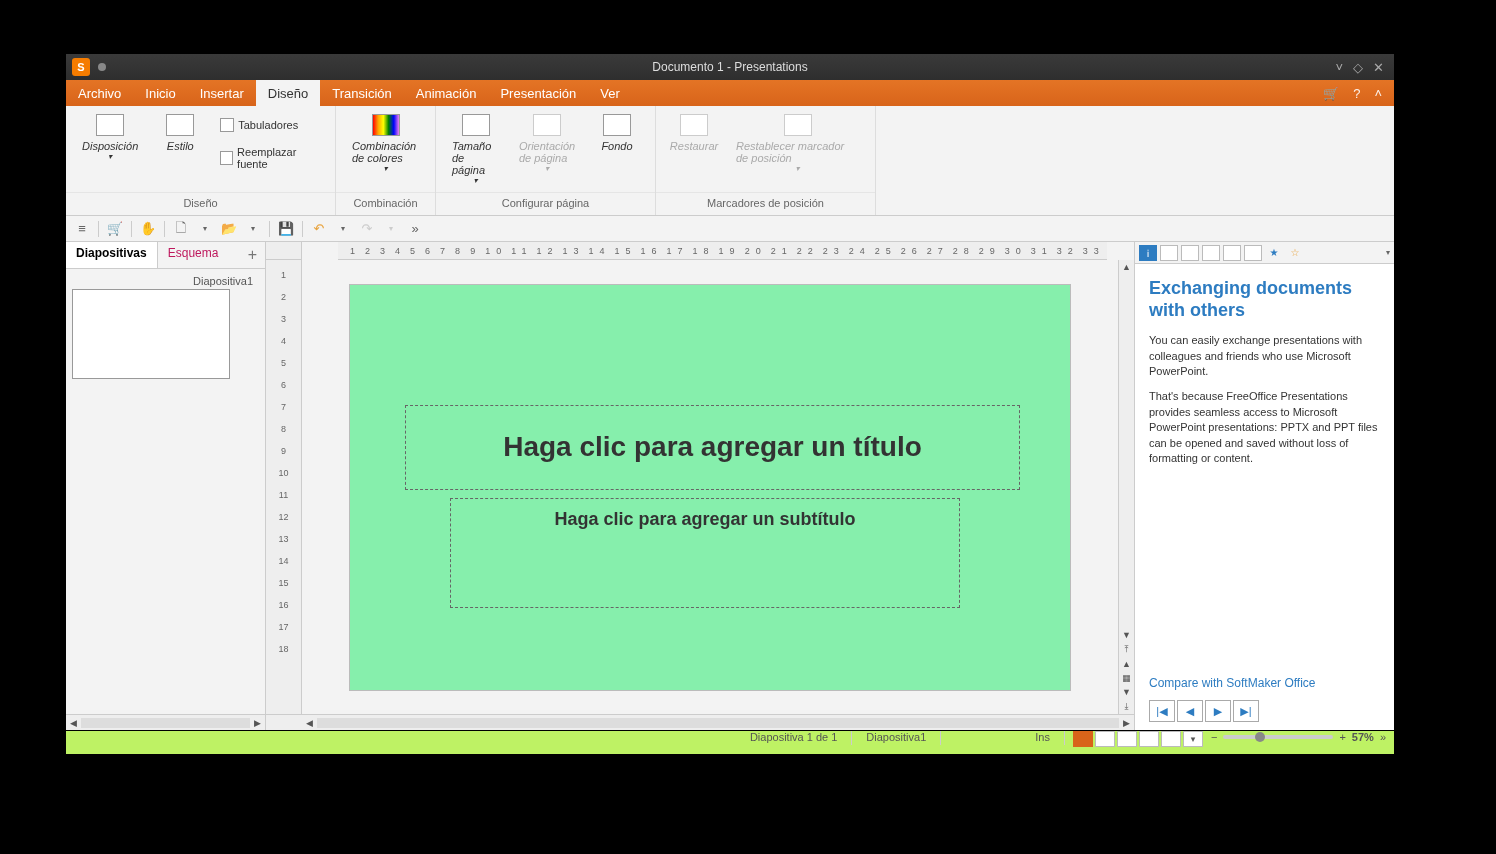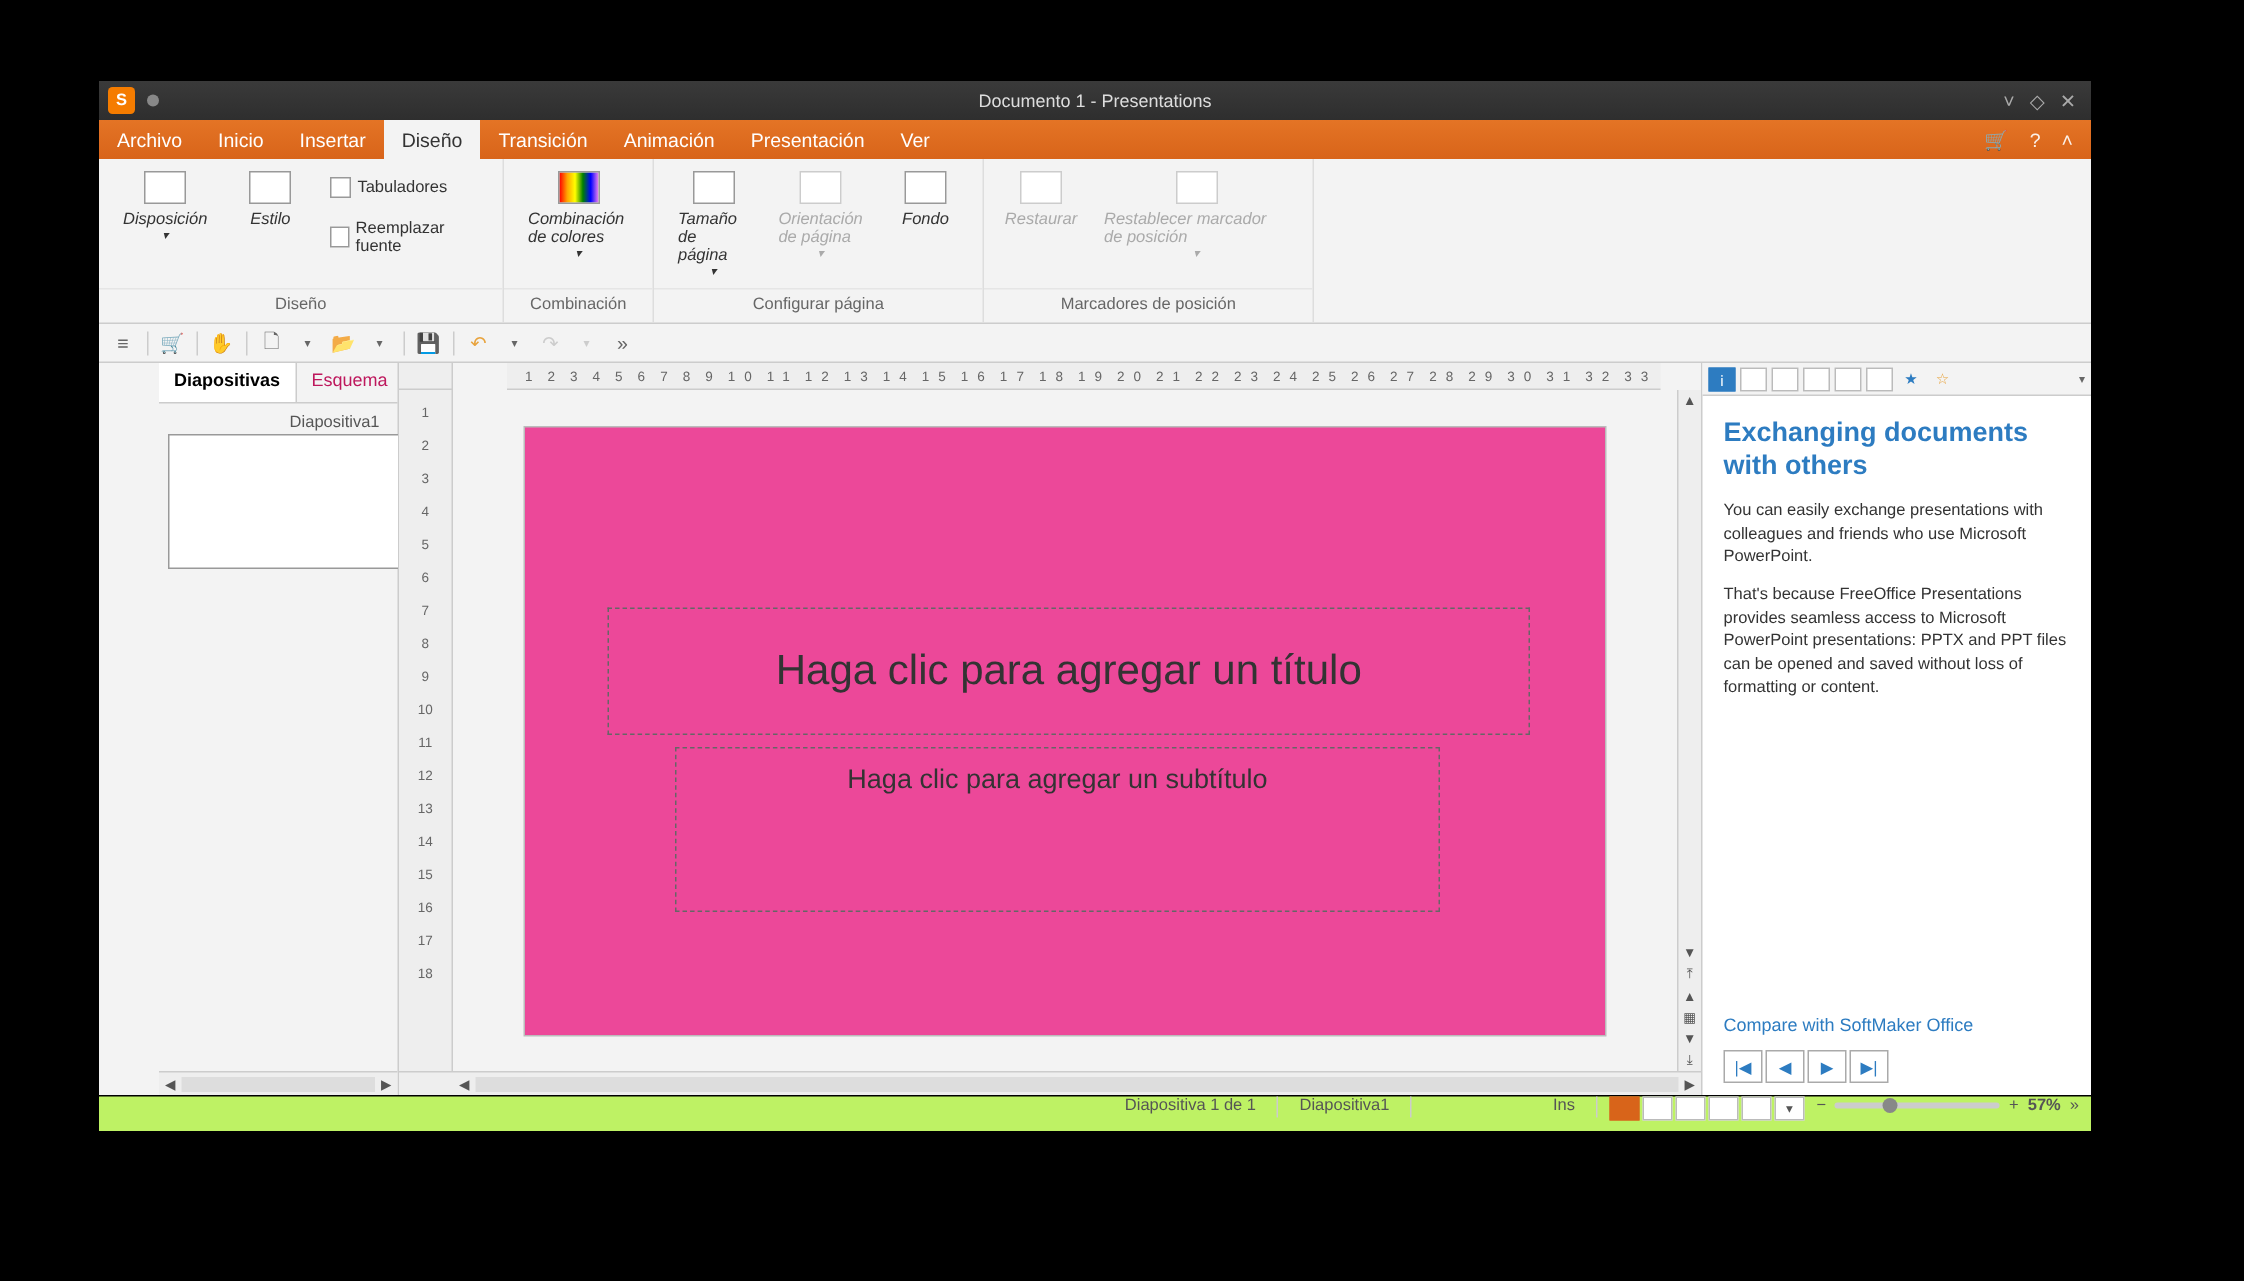--- a/index.html
+++ b/index.html
@@ -23,36 +23,36 @@
 .big-btn { display: flex; flex-direction: column; align-items: center; font-size: 11px; color: #333; cursor: pointer; padding: 2px 6px; min-width: 56px; font-style: italic; }
 .big-btn.disabled { color: #aaa; }
 .big-btn .icon { width: 28px; height: 22px; border: 1px solid #999; margin-bottom: 4px; background: #fff; }
 .big-btn .icon.color { background: linear-gradient(90deg,red,orange,yellow,green,blue,violet); border: 1px solid #999; }
 .small-btn { display: flex; align-items: center; gap: 4px; font-size: 11px; color: #333; cursor: pointer; padding: 2px 4px; }
 .small-btn .mini-icon { width: 14px; height: 14px; border: 1px solid #999; background: #fff; }
 .quickbar { background: #f3f3f3; border-bottom: 1px solid #ccc; height: 26px; display: flex; align-items: center; gap: 4px; padding: 0 6px; }
 .quickbar .qbtn { width: 20px; height: 20px; display: inline-flex; align-items: center; justify-content: center; color: #666; font-size: 13px; cursor: pointer; }
 .quickbar .sep { width: 1px; height: 16px; background: #ccc; margin: 0 2px; }
 .main { flex: 1; display: flex; overflow: hidden; }
-.sidebar { width: 200px; border-right: 1px solid #ccc; background: #f3f3f3; display: flex; flex-direction: column; padding-left: 40px; }
+.sidebar { width: 200px; border-right: 1px solid #ccc; background: #f3f3f3; display: flex; flex-direction: column; }
 .side-tabs { display: flex; border-bottom: 1px solid #ccc; }
 .side-tabs .stab { padding: 4px 10px; font-size: 12px; cursor: pointer; color: #be185d; }
 .side-tabs .stab.active { font-weight: bold; color: #000; background: #fff; border-right: 1px solid #ccc; }
 .side-tabs .add { margin-left: auto; padding: 4px 8px; color: #777; cursor: pointer; }
 .thumb-area { flex: 1; overflow: auto; padding: 6px; }
 .thumb-label { font-size: 11px; text-align: right; color: #555; padding-right: 6px; }
 .thumb { width: 158px; height: 90px; background: #fff; border: 1px solid #999; margin-top: 2px; }
 .canvas-area { flex: 1; background: #f3f3f3; position: relative; display: flex; flex-direction: column; }
 .hruler { height: 18px; background: #eee; border-bottom: 1px solid #ccc; margin-left: 36px; font-size: 9px; color: #666; display: flex; align-items: center; overflow: hidden; white-space: nowrap; padding-left: 10px; letter-spacing: 6px; }
 .hruler span { margin: 0 2px; }
 .canvas-body { flex: 1; display: flex; position: relative; }
 .vruler { width: 36px; background: #eee; border-right: 1px solid #ccc; font-size: 9px; color: #666; display: flex; flex-direction: column; align-items: center; padding-top: 10px; }
 .vruler div { height: 22px; }
 .slide-wrap { flex: 1; background: #f3f3f3; display: flex; align-items: center; justify-content: center; position: relative; }
-.slide { width: 720px; height: 405px; background: #ec4899; box-shadow: 0 0 0 1px #bbb; position: relative; }
+.slide { width: 720px; height: 405px; background: #86efac; box-shadow: 0 0 0 1px #bbb; position: relative; font-weight: bold; }
 .placeholder { position: absolute; border: 1.5px dashed #666; display: flex; align-items: flex-start; justify-content: center; padding-top: 10px; color: #333; }
 .ph-title { left: 55px; top: 120px; width: 615px; height: 85px; font-size: 28px; align-items: center; padding-top: 0; }
 .ph-sub { left: 100px; top: 213px; width: 510px; height: 110px; font-size: 18px; }
 .vscroll { width: 16px; background: #eee; border-left: 1px solid #ccc; display: flex; flex-direction: column; align-items: center; }
 .vscroll .arrow { font-size: 9px; color: #555; padding: 2px; cursor: pointer; }
 .right-pane { width: 260px; border-left: 1px solid #ccc; background: #fff; display: flex; flex-direction: column; }
 .rp-tabs { height: 22px; background: #f3f3f3; border-bottom: 1px solid #ccc; display: flex; align-items: center; gap: 3px; padding: 0 4px; }
 .rp-tabs .rtab { width: 18px; height: 16px; border: 1px solid #bbb; background: #fff; cursor: pointer; font-size: 10px; display: inline-flex; align-items: center; justify-content: center; }
 .rp-tabs .rtab.active { background: #2d7cc1; color: #fff; border-color: #2d7cc1; }
 .rp-content { flex: 1; padding: 14px; overflow: auto; font-size: 11px; color: #333; }

